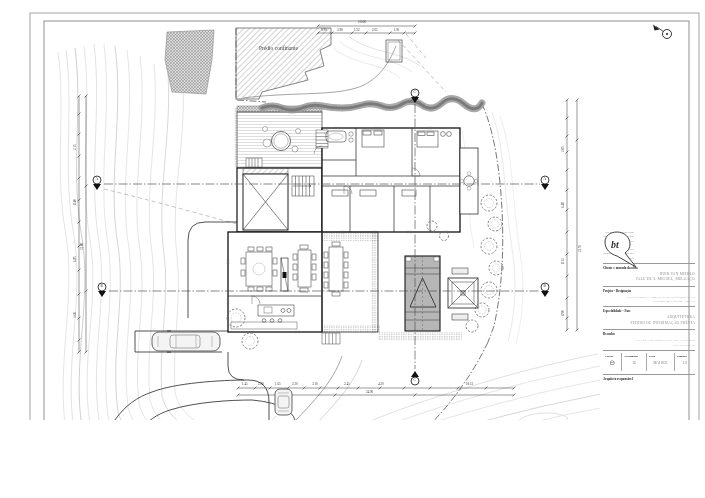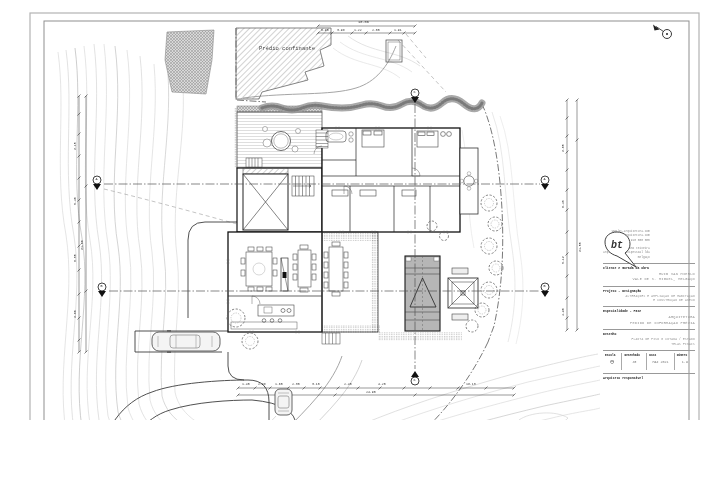--- a/index.html
+++ b/index.html
@@ -1,17 +1,17 @@
 <!DOCTYPE html>
 <html><head>
 <meta charset="utf-8">
 <style>
   html,body{margin:0;padding:0;background:#ffffff;}
   #page{position:relative;width:705px;height:420px;background:#fff;overflow:hidden;
-        font-family:Liberation Mono, monospace;color:#333;}
+        font-family:Liberation Serif, serif;color:#333;}
   svg{position:absolute;left:0;top:0;}
   .t{position:absolute;font-size:3.2px;color:#333;white-space:nowrap;line-height:1;}
   .t-big{font-size:3.6px;}
   .rot{transform:rotate(-90deg);transform-origin:left top;}
   .lbl-neighbor{font-size:5.5px;color:#444;}
   .sec-letter{font-size:3.4px;color:#111;}
   
   .tb{position:absolute;left:603px;top:230px;width:92px;}
   .tb .rule{border:0;border-top:0.6px solid #999;margin:2.5px 0 2px 0;}
   .tb-top{display:flex;justify-content:space-between;align-items:flex-start;}

